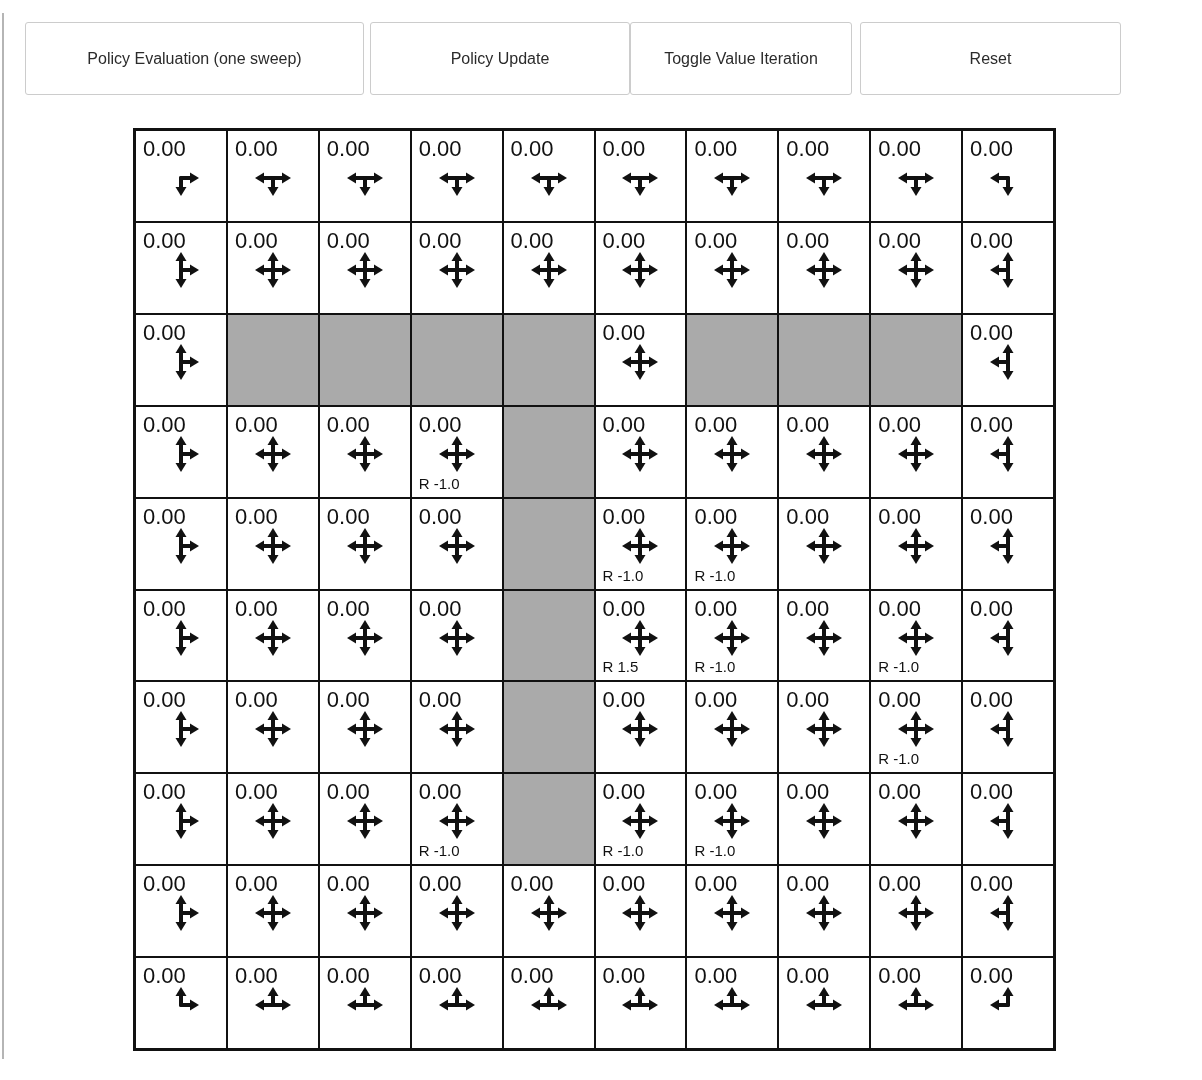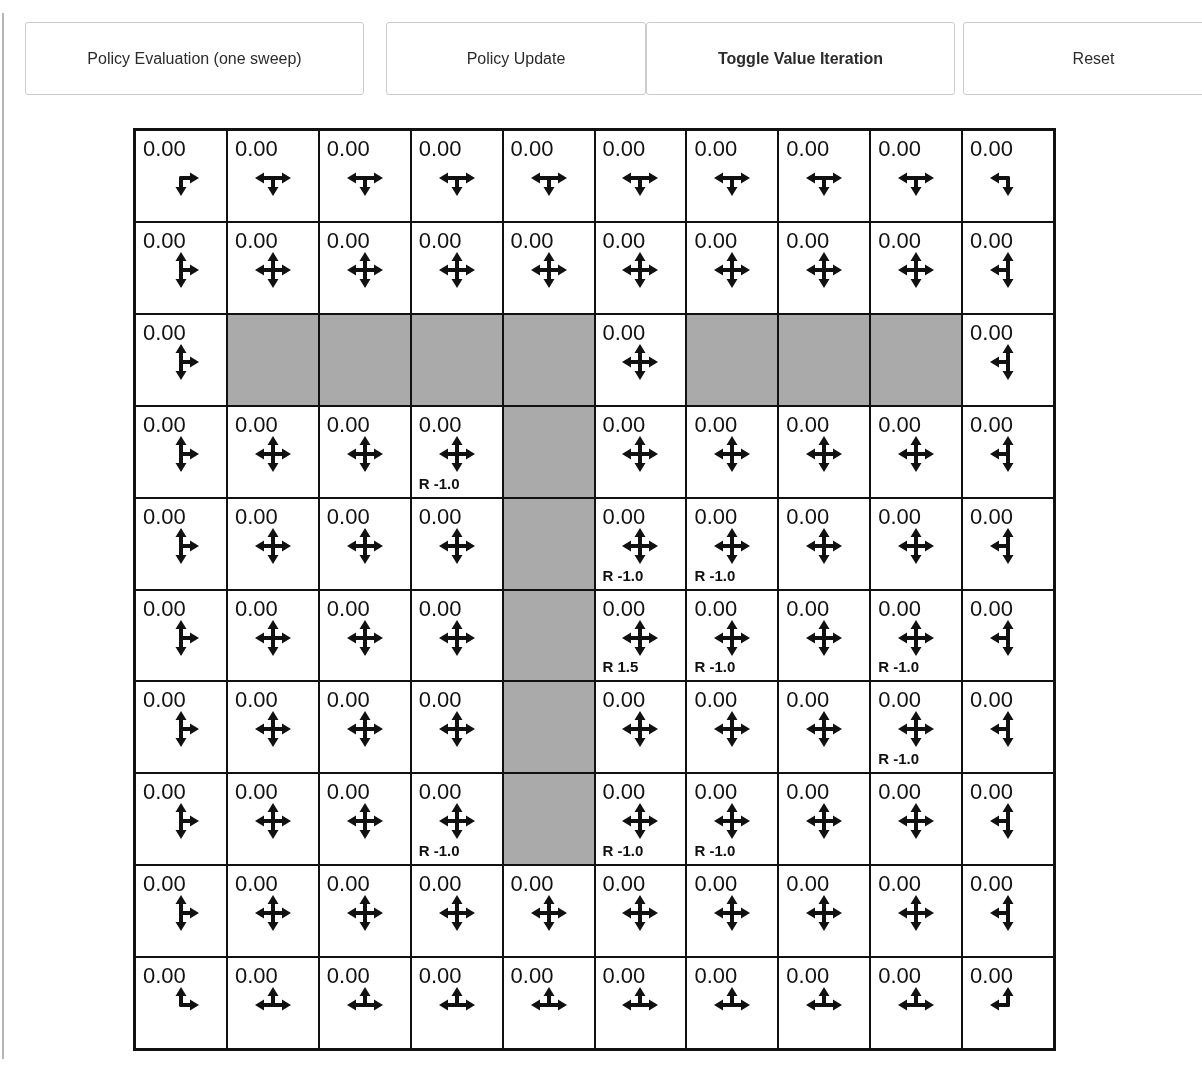--- a/index.html
+++ b/index.html
@@ -16,23 +16,23 @@
     position:absolute;left:25px;top:22px;display:flex;align-items:stretch;
   }
   .toolbar button{
     height:73px;background:#ffffff;
     border:1px solid var(--button-border,#cccccc);
     border-radius:3px;
     font-family:"Liberation Sans", sans-serif;
     font-size:16px;color:var(--button-text,#2b2b2b);
     cursor:pointer;padding:0 10px;
   }
-  .btn-0{width:339px;margin-right:22px;}
+  .btn-0{width:339px;margin-right:6px;}
   .btn-1{width:260px;margin-right:0;}
-  .btn-2{width:309px;margin-right:8px;font-weight:bold;}
+  .btn-2{width:222px;margin-right:8px;}
   .btn-3{width:261px;}
   #grid{
     position:absolute;left:133px;top:128px;width:919px;height:919px;
     border:2px solid var(--grid-border,#111111);
     display:grid;
     grid-template-columns:repeat(10,1fr);
     grid-template-rows:repeat(10,1fr);
     background:#7dd3fc;
   }
   .cell{
@@ -47,21 +47,20 @@
     white-space:nowrap;
   }
   .arrow{
     position:absolute;left:50%;top:24px;transform:translateX(-50%);
     width:46px;height:46px;
   }
   .reward{
     position:absolute;left:7px;bottom:5px;
     font-size:15px;color:var(--cell-text,#111111);
     white-space:nowrap;
-    font-weight:bold;
   }
 </style>
 </head>
 <body>
 
 <div class="frame-line"></div>
 
 <div class="toolbar">
   <button class="btn-0">Policy Evaluation (one sweep)</button>
   <button class="btn-1">Policy Update</button>

